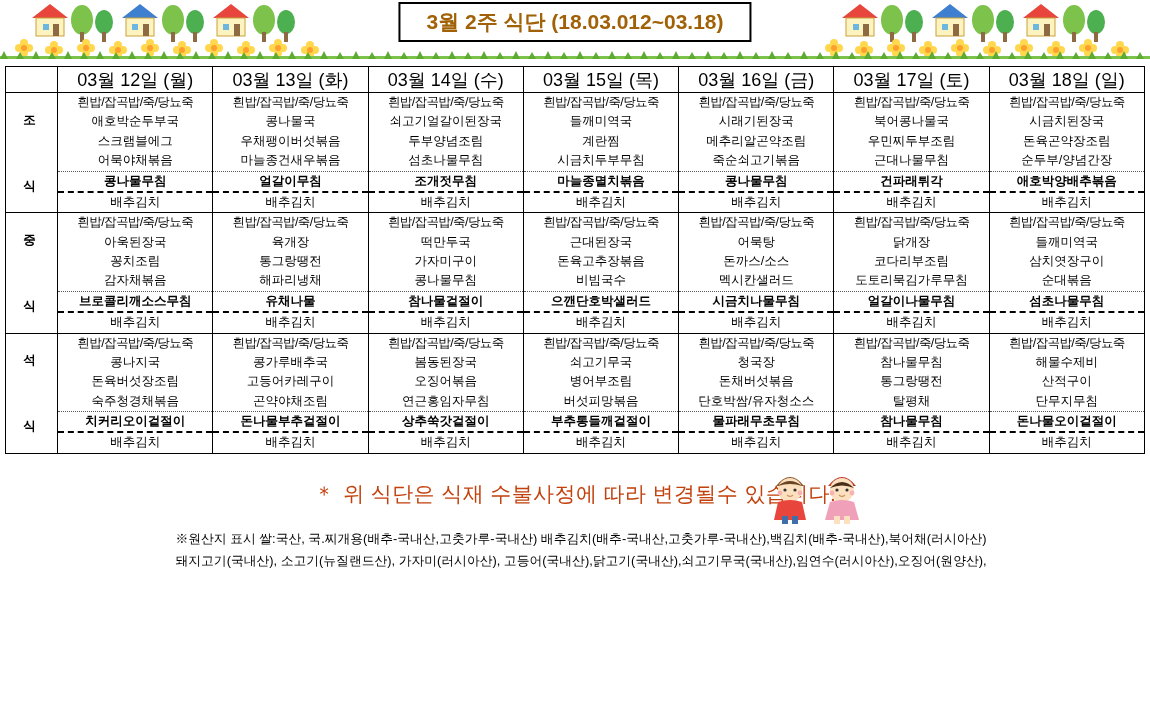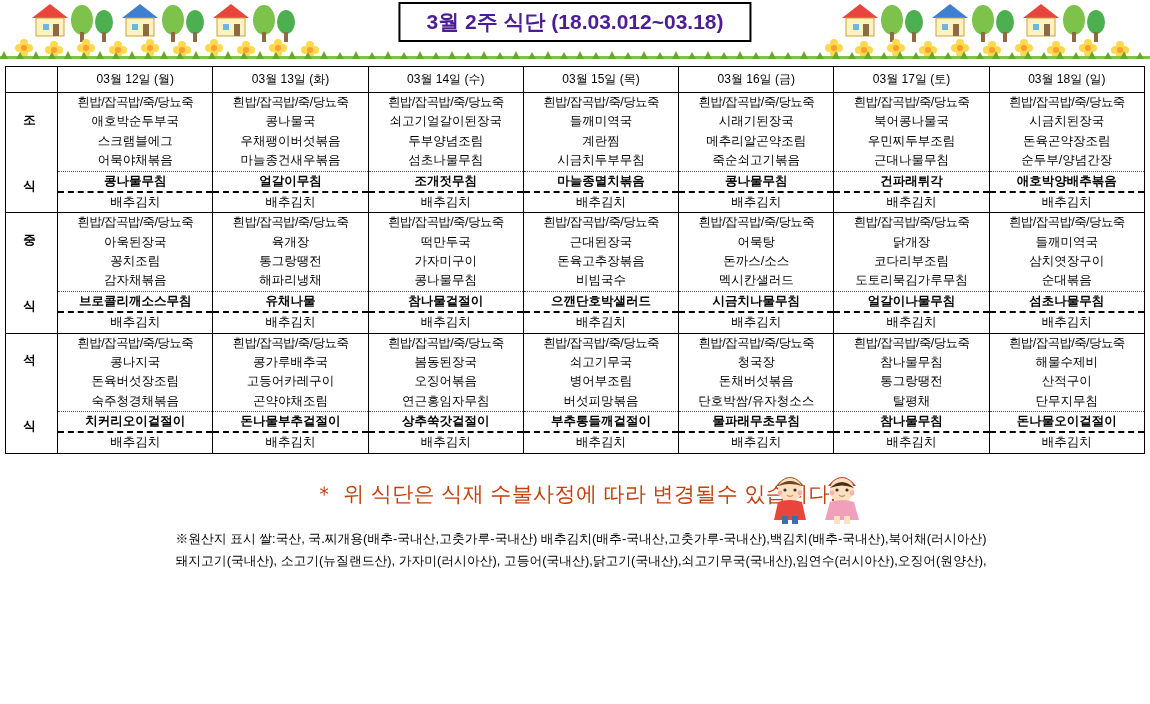--- a/index.html
+++ b/index.html
@@ -36,21 +36,21 @@
   .title-box {
     position: absolute;
     left: 50%;
     transform: translateX(-50%);
     top: 2px;
     border: 2px solid #000;
     background: #ffffff;
     padding: 4px 26px;
     font-size: 21px;
     font-weight: bold;
-    color: #4c1d95;
+    color: #a16207;
     letter-spacing: 0px;
     white-space: nowrap;
     z-index: 5;
   }
 
   
   .grass {
     position: absolute;
     left: 0; right: 0; bottom: 4px;
     height: 10px;
@@ -67,21 +67,21 @@
     border: 1px solid #000;
     text-align: center;
     vertical-align: middle;
     font-size: 12.5px;
     color: #000;
     padding: 0;
   }
   table.menu th.day {
     height: 26px;
     font-weight: normal;
-    font-size: 12px;
+    font-size: 18px;
   }
   .col-label { width: 52px; }
   .col-day { width: 155px; }
 
   td.meal-label {
     font-size: 15px;
     font-weight: bold;
     letter-spacing: 4px;
     line-height: 26px;
   }

